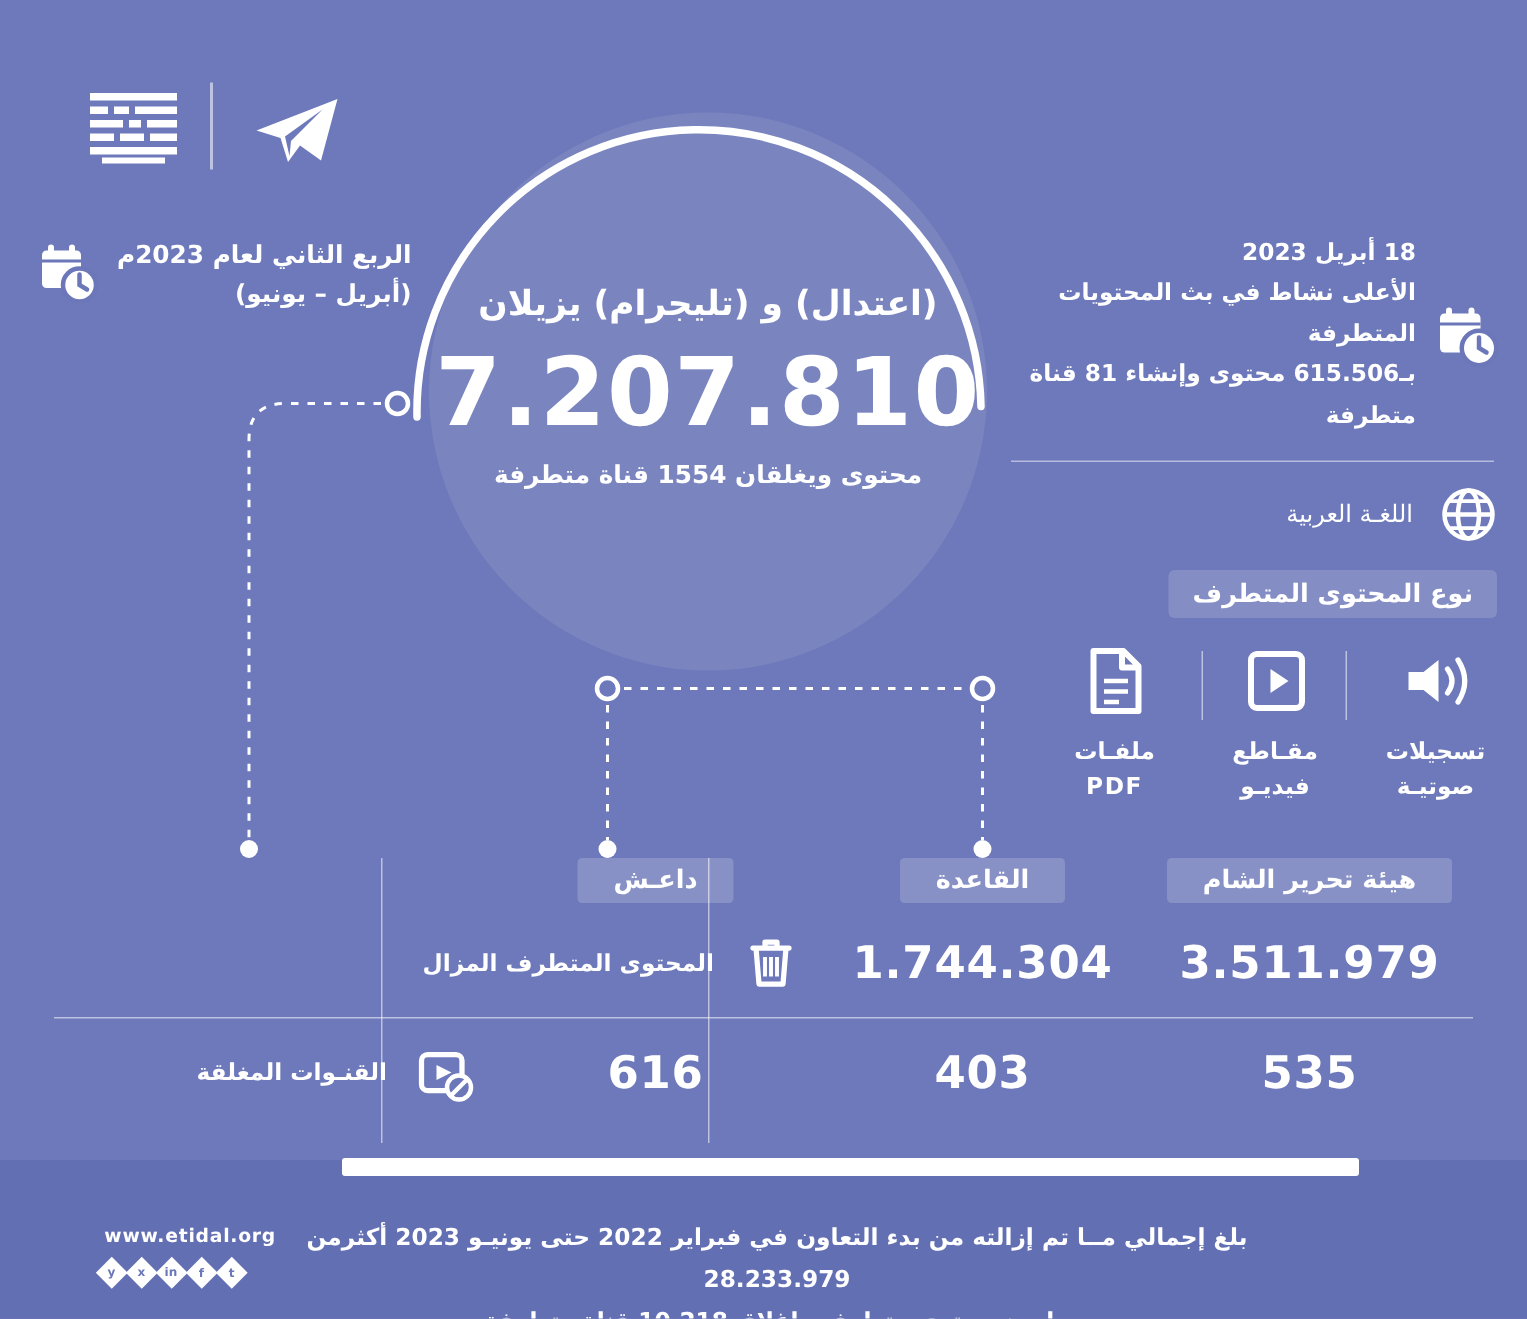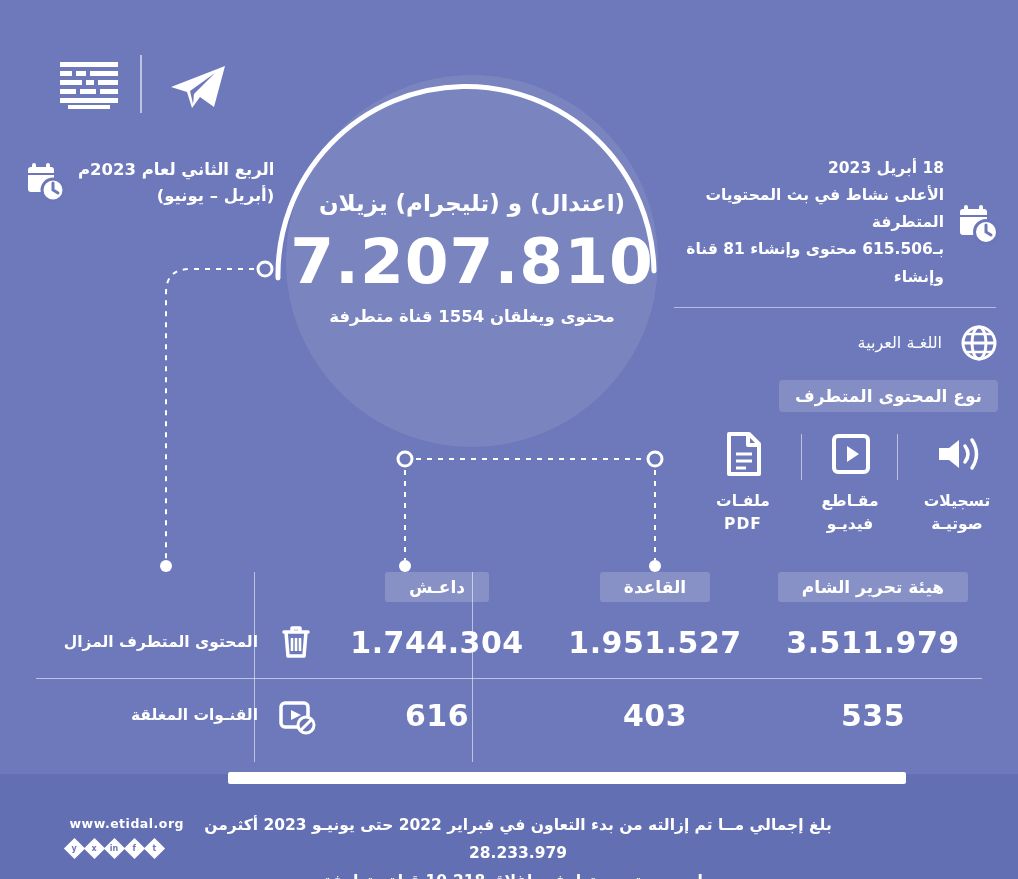--- a/index.html
+++ b/index.html
@@ -226,21 +226,21 @@
           <rect x="21" y="2" width="4" height="7" rx="2" fill="#ffffff"></rect>
           <rect x="2" y="12" width="27" height="2" fill="#6b77b8"></rect>
           <circle cx="28" cy="29" r="11.5" fill="#ffffff" stroke="#6b77b8" stroke-width="3"></circle>
           <path d="M28 22 L28 29 L33 32" stroke="#6b77b8" stroke-width="3" fill="none" stroke-linecap="round"></path>
         </svg>
       </div>
       <div class="body">
         <div>18 أبريل 2023</div>
         <div>الأعلى نشاط في بث المحتويات المتطرفة</div>
         <div>بـ615.506 محتوى وإنشاء 81 قناة</div>
-        <div>وإنشاء</div>
+        <div>متطرفة</div>
       </div>
     </div>
 
     <div class="rc-rule"></div>
 
     <div class="rc-lang">
       <div class="ic">
         <svg viewBox="0 0 42 42" width="42" height="42" aria-hidden="true">
           <circle cx="21" cy="21" r="16" fill="none" stroke="#ffffff" stroke-width="3"></circle>
           <ellipse cx="21" cy="21" rx="7" ry="16" fill="none" stroke="#ffffff" stroke-width="3"></ellipse>
@@ -303,21 +303,20 @@
         <span class="grp-pill">القاعدة</span>
       </div>
       <div class="col">
         <span class="grp-pill">داعـش</span>
       </div>
       <div style="flex:1"></div>
     </div>
 
     <div class="row-vals" style="margin-top:18px;">
       <div class="val">3.511.979</div>
-      <div class="val">1.951.527</div>
       <div class="val">1.744.304</div>
       <div class="labelcell">
         <div class="ic">
           <svg viewBox="0 0 44 44" width="44" height="44" aria-hidden="true">
             <path d="M10 12 H34" stroke="#ffffff" stroke-width="3.5" stroke-linecap="round"></path>
             <path d="M18 12 V8 H26 V12" stroke="#ffffff" stroke-width="3.5" fill="none" stroke-linejoin="round"></path>
             <path d="M12 12 L14 36 H30 L32 12" stroke="#ffffff" stroke-width="3.5" fill="none" stroke-linejoin="round"></path>
             <line x1="18" y1="18" x2="18" y2="31" stroke="#ffffff" stroke-width="2.6"></line>
             <line x1="22" y1="18" x2="22" y2="31" stroke="#ffffff" stroke-width="2.6"></line>
             <line x1="26" y1="18" x2="26" y2="31" stroke="#ffffff" stroke-width="2.6"></line>

